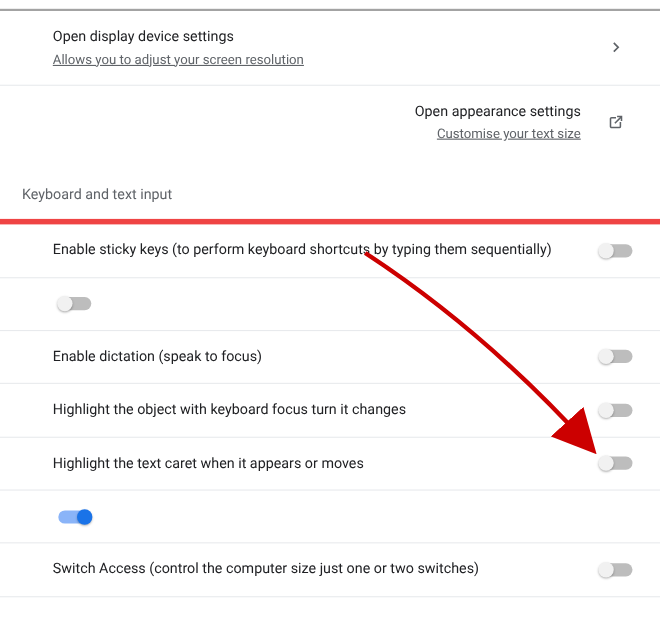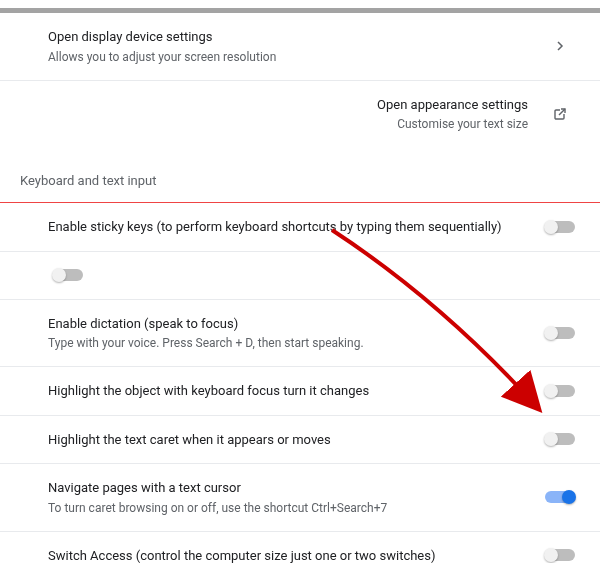--- a/index.html
+++ b/index.html
@@ -20,33 +20,34 @@
       margin-top: 18px;
     }
     .row {
       display: flex;
       align-items: center;
       justify-content: space-between;
       padding: 14px 20px 14px 48px;
       border-bottom: 1px solid #e8eaed;
       min-height: 48px;
     }
-    .row:first-child { border-top: 5px solid #a3a3a3; align-items: center; }
+    .row:first-child { border-top: 2px solid #a3a3a3; align-items: center; }
     .row.noline { border-bottom: none; text-align: right; }
     .text-block { flex: 1; padding-right: 12px; }
     .title {
       font-size: 13px;
       color: #202124;
       line-height: 1.5;
     }
     .subtitle {
       font-size: 12px;
       color: #5f6368;
       line-height: 1.5;
       margin-top: 1px;
+      text-decoration: underline;
     }
     .control {
       flex-shrink: 0;
       display: flex;
       align-items: center;
       width: 40px;
       justify-content: center;
     }
     .chevron { color: #5f6368; font-size: 12px; }
     .toggle {
@@ -110,21 +111,21 @@
       <svg width="14" height="14" viewBox="0 0 14 14" fill="none">
         <path d="M11 7v4a1 1 0 0 1-1 1H3a1 1 0 0 1-1-1V4a1 1 0 0 1 1-1h4" stroke="#5f6368" stroke-width="1.4"></path>
         <path d="M8 2h4v4" stroke="#5f6368" stroke-width="1.4"></path>
         <path d="M12 2L6 8" stroke="#5f6368" stroke-width="1.4"></path>
       </svg>
     </div>
   </div>
 
   <div class="section-header">Keyboard and text input</div>
 
-  <div class="row" style="border-top:1px solid #ef4444;">
+  <div class="row" style="border-top:5px solid #ef4444;">
     <div class="text-block">
       <div class="title">Enable sticky keys (to perform keyboard shortcuts by typing them sequentially)</div>
     </div>
     <div class="control">
       <div class="toggle">
           <div class="knob"></div>
         </div>
     </div>
   </div>
 
@@ -132,21 +133,20 @@
     <div class="control">
       <div class="toggle">
           <div class="knob"></div>
         </div>
     </div>
   </div>
 
   <div class="row">
     <div class="text-block">
       <div class="title">Enable dictation (speak to focus)</div>
-      <div class="subtitle">Type with your voice. Press Search + D, then start speaking.</div>
     </div>
     <div class="control">
       <div class="toggle">
           <div class="knob"></div>
         </div>
     </div>
   </div>
 
   <div class="row">
     <div class="text-block">
@@ -164,24 +164,20 @@
       <div class="title">Highlight the text caret when it appears or moves</div>
     </div>
     <div class="control">
       <div class="toggle">
           <div class="knob"></div>
         </div>
     </div>
   </div>
 
   <div class="row">
-    <div class="text-block">
-      <div class="title">Navigate pages with a text cursor</div>
-      <div class="subtitle">To turn caret browsing on or off, use the shortcut Ctrl+Search+7</div>
-    </div>
     <div class="control">
       <div class="toggle on">
           <div class="knob"></div>
         </div>
     </div>
   </div>
 
   <div class="row">
     <div class="text-block">
       <div class="title">Switch Access (control the computer size just one or two switches)</div>

